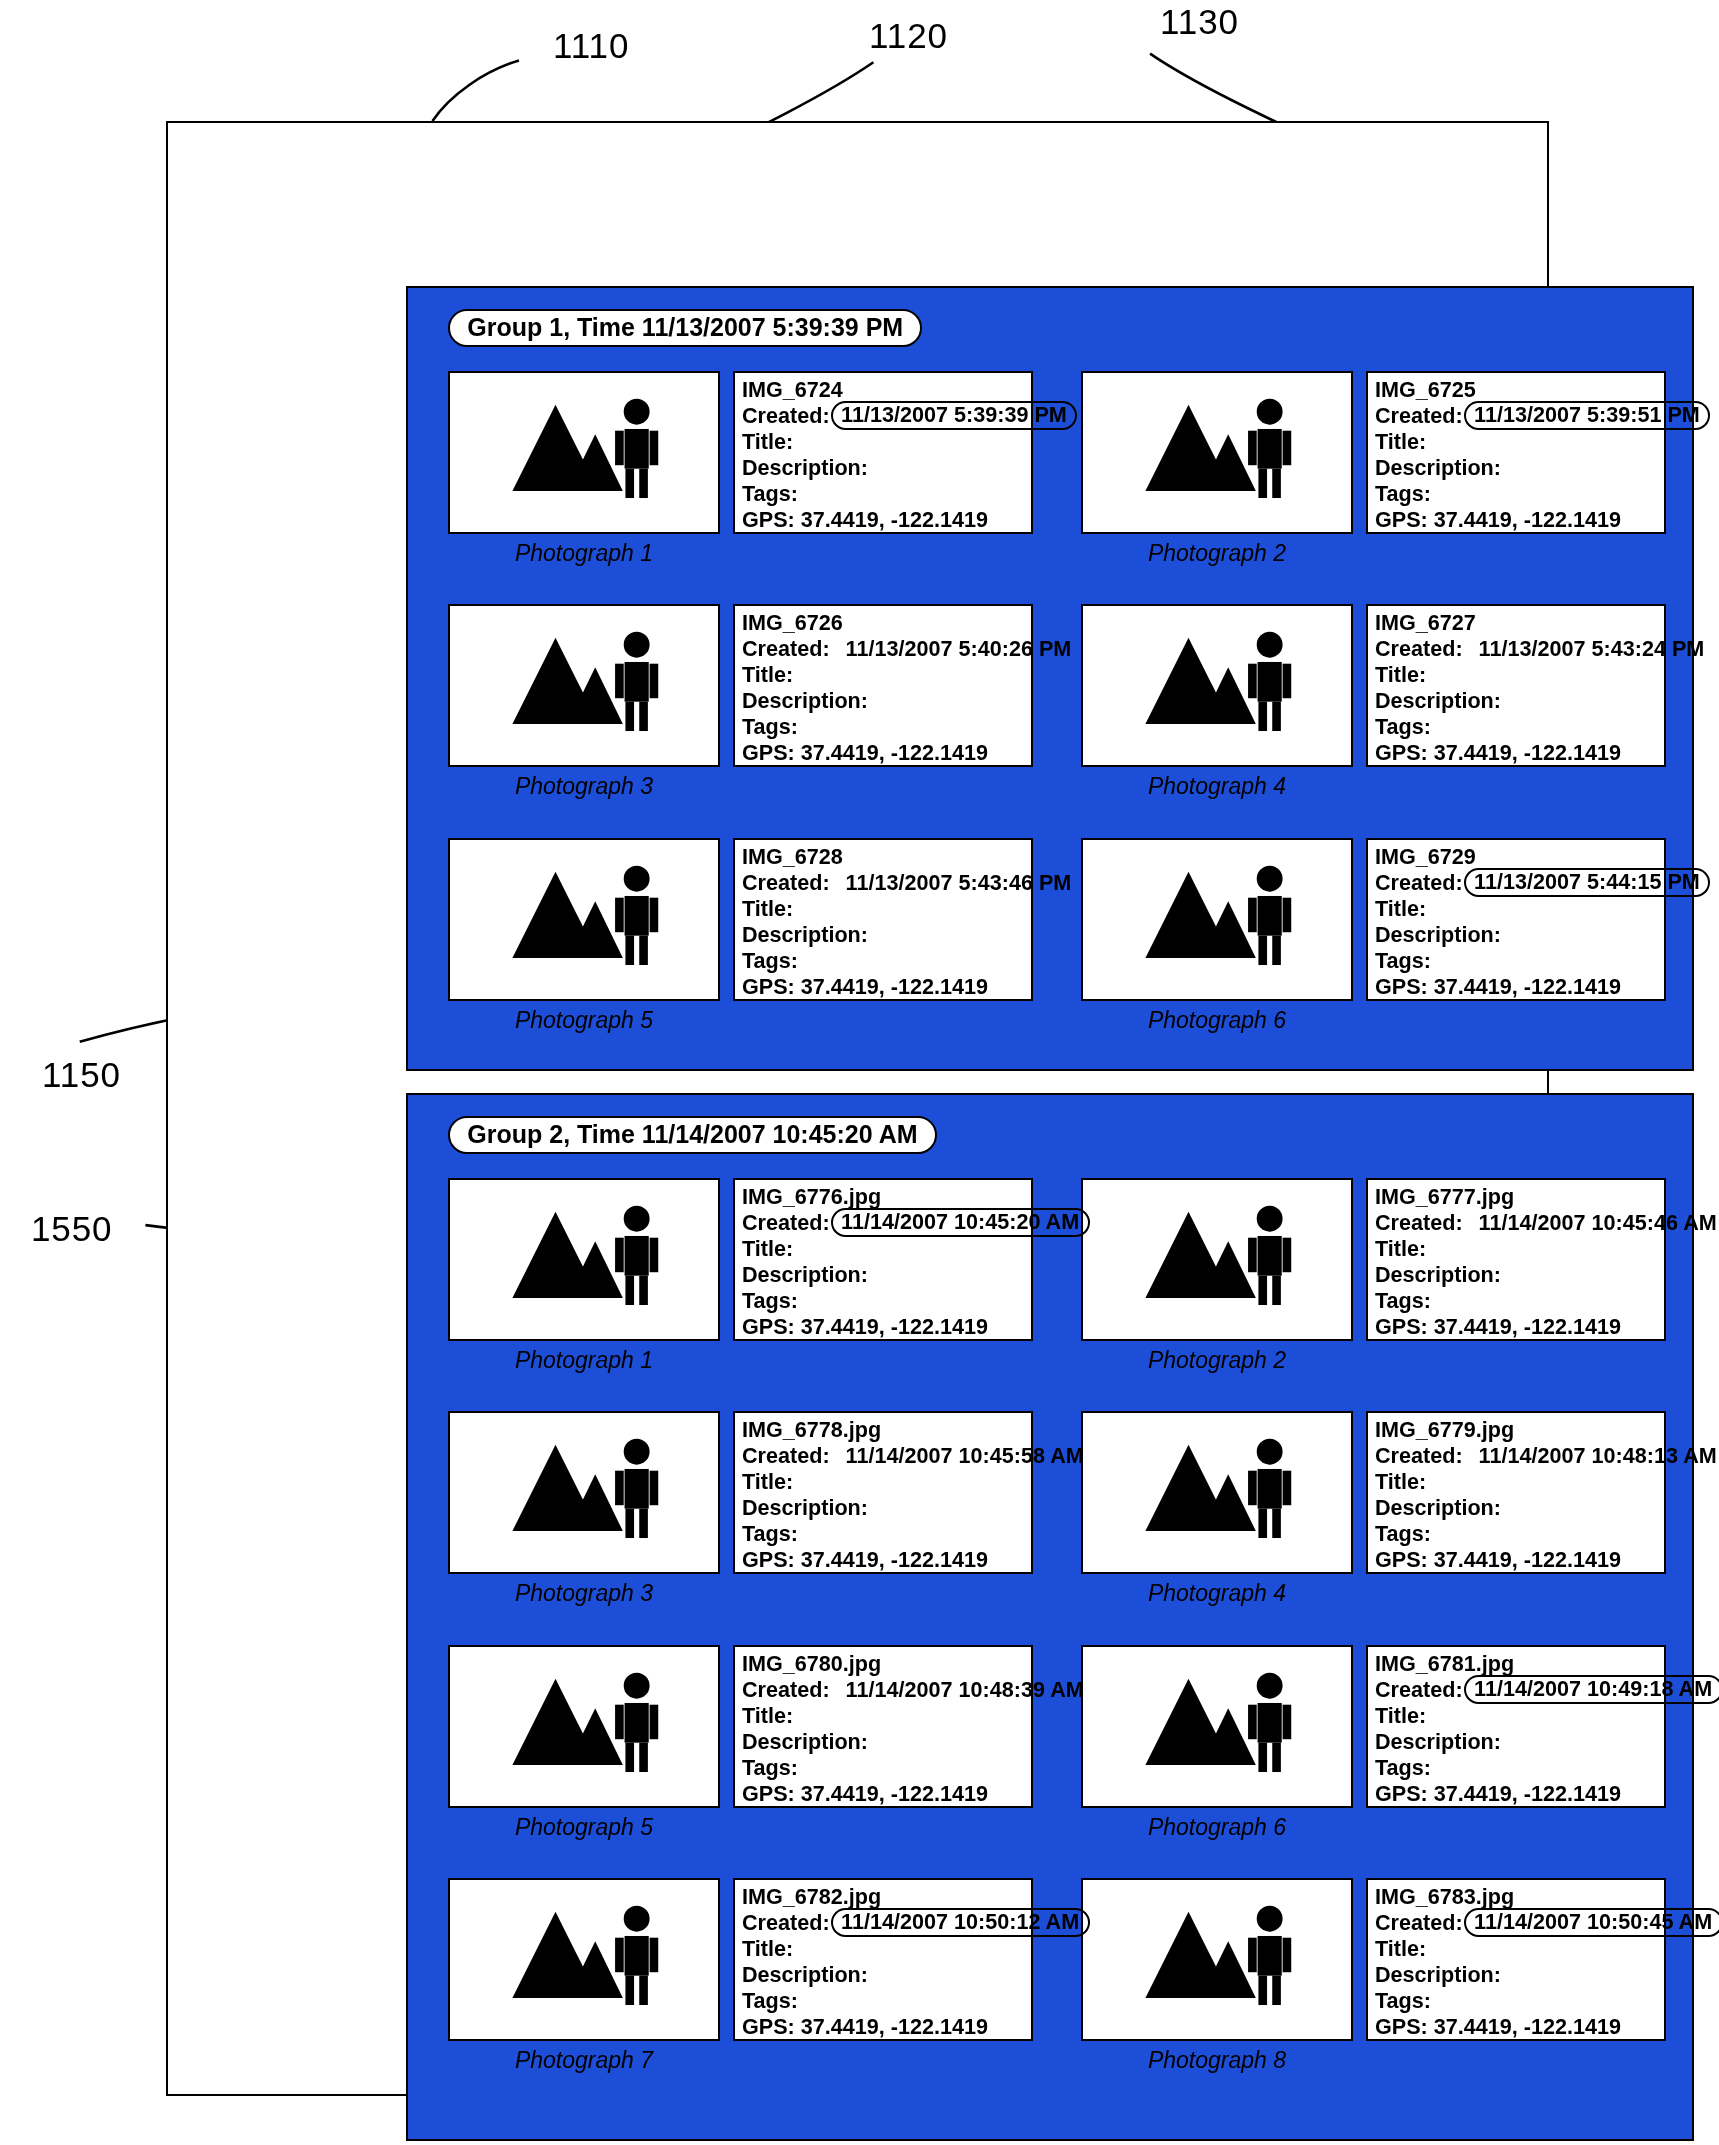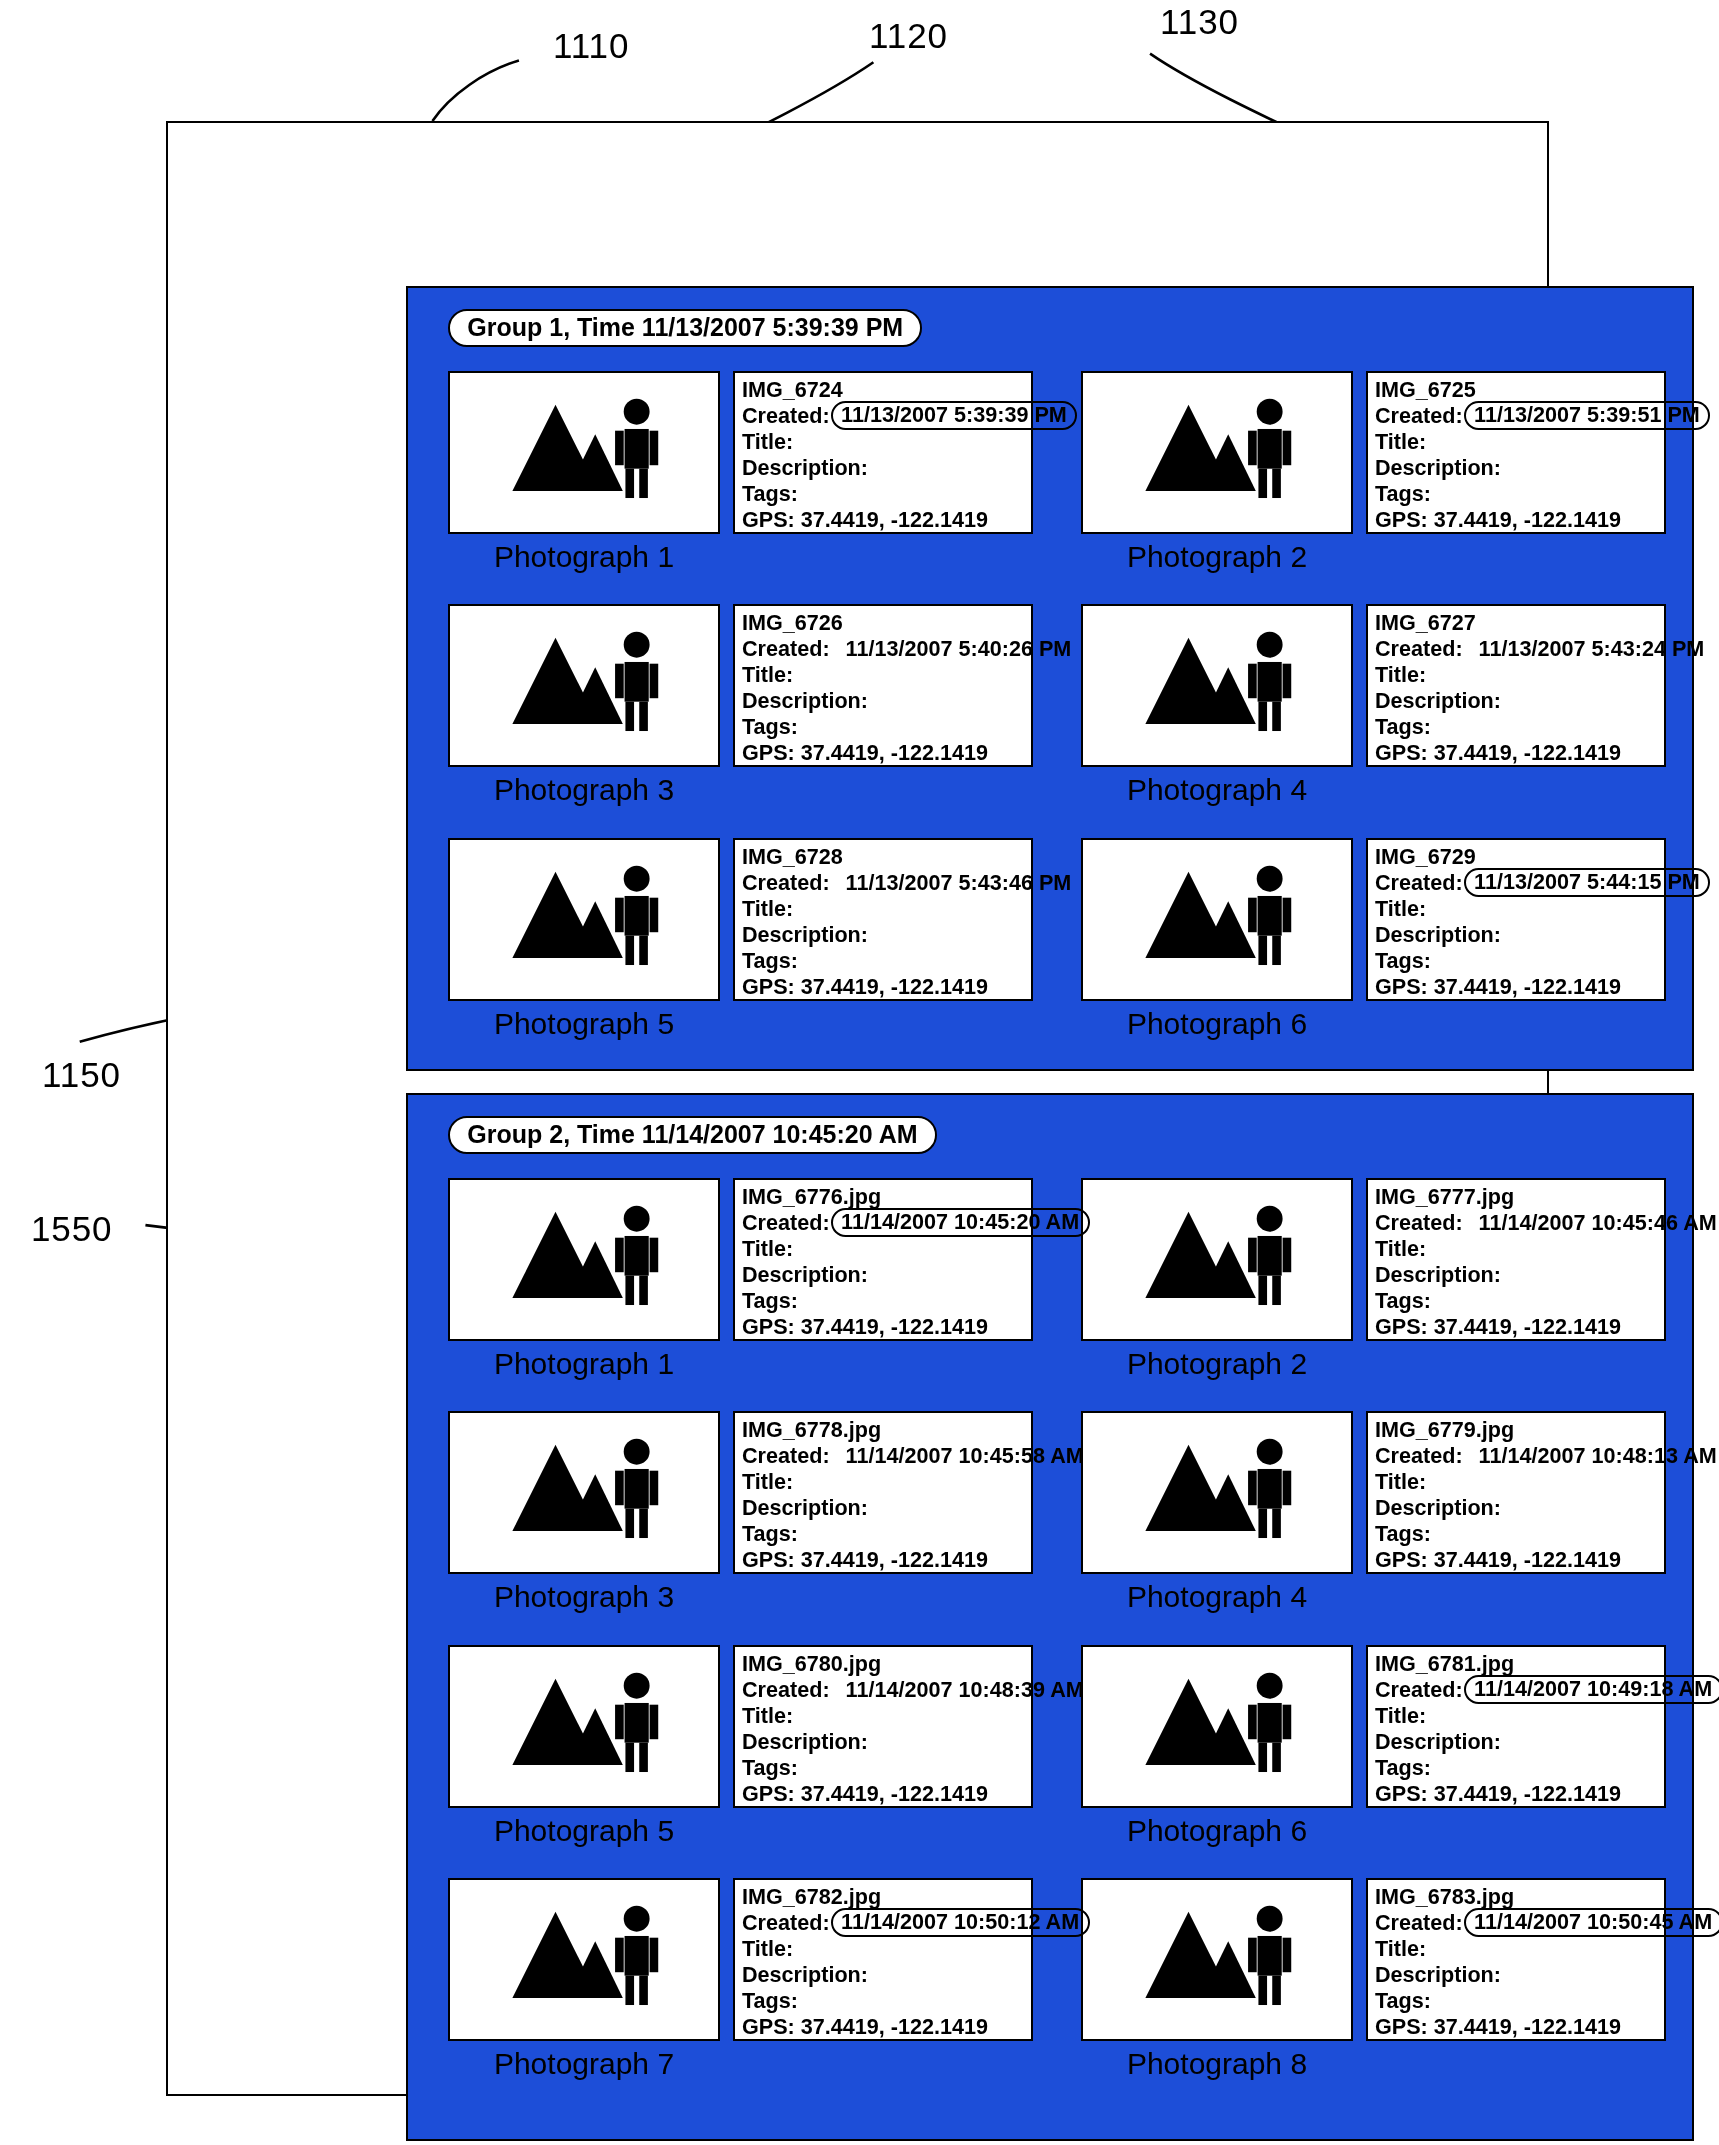--- a/index.html
+++ b/index.html
@@ -101,22 +101,23 @@
   .thumb svg {
     display: block;
     margin: 15.6px auto 0 auto;
   }
   .caption {
     position: absolute;
     left: 0;
     top: 169px;
     width: 272px;
     text-align: center;
-    font-size: 30px;
+    font-size: 23px;
     white-space: nowrap;
+    font-style: italic;
   }
   .meta {
     position: absolute;
     left: 285px;
     top: 0;
     width: 300px;
     height: 163px;
     border: 2.6px solid #000;
     box-sizing: border-box;
     background: #fff;

